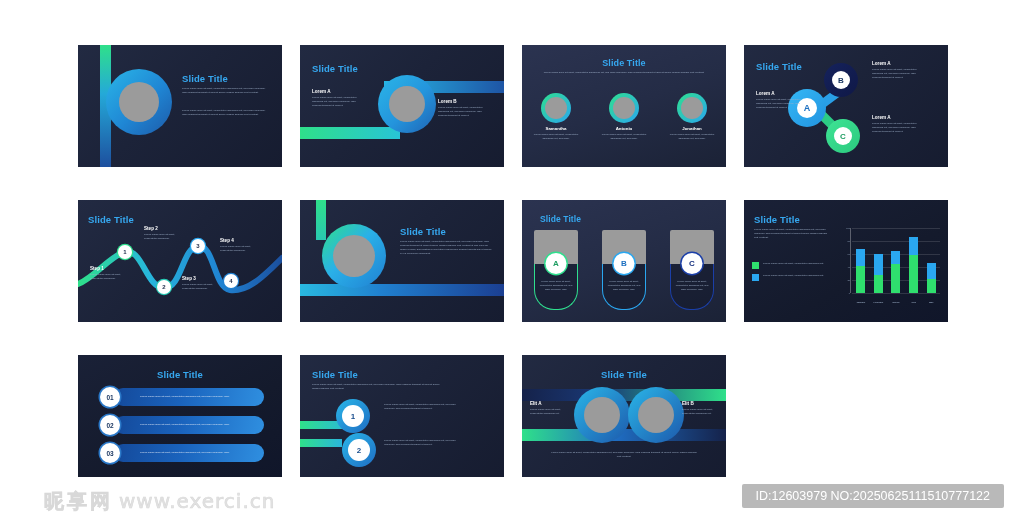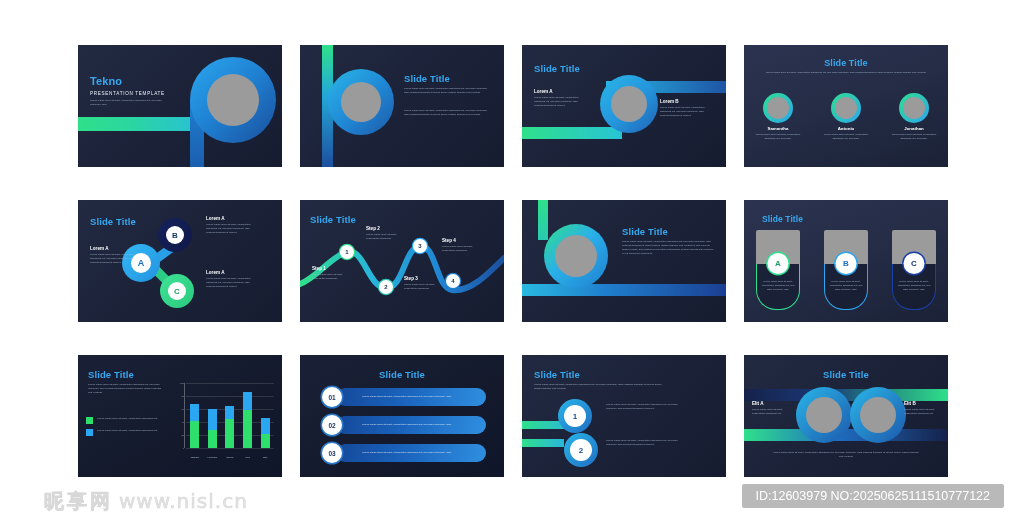--- a/index.html
+++ b/index.html
@@ -171,29 +171,20 @@
     background:#b9b9b9; color:#ffffff;
     font-size:12.5px; padding:5px 14px; border-radius:2px;
     white-space:nowrap; font-family:"Liberation Sans", sans-serif;
   }
 </style>
 </head>
 <body>
 
 <div class="grid">
 
-  <div class="slide">
-    <div class="s1-band"></div>
-    <div class="s1-stem"></div>
-    <div class="ring" style="left:112px;top:12px;width:86px;height:86px;background:linear-gradient(135deg,#2aa7f0 0%,#1f7fd0 50%,#1b4f9e 100%);z-index:4;"></div>
-    <div class="ring" style="left:129px;top:29px;width:52px;height:52px;background:#9b9b9b;z-index:5;"></div>
-    <div class="title bigtitle" style="left:12px;top:30px;font-size:11px;">Tekno</div>
-    <div style="position:absolute;left:12px;top:46px;color:#e8eef7;font-size:4.6px;letter-spacing:.7px;z-index:6;">PRESENTATION TEMPLATE</div>
-    <div class="lorem" style="left:12px;top:54px;width:76px;">Lorem ipsum dolor sit amet, consectetur adipiscing elit, sed diam nonummy nibh</div>
-  </div>
 
   <div class="slide">
     <div class="s2-stem"></div>
     <div class="ring" style="left:28px;top:24px;width:66px;height:66px;background:linear-gradient(135deg,#2ab6e8 0%,#1f86d4 55%,#1d5aa8 100%);z-index:4;"></div>
     <div class="ring" style="left:41px;top:37px;width:40px;height:40px;background:#9b9b9b;z-index:5;"></div>
     <div class="title bigtitle" style="left:104px;top:28px;">Slide Title</div>
     <div class="lorem" style="left:104px;top:42px;width:88px;">Lorem ipsum dolor sit amet, consectetur adipiscing elit, sed diam nonummy nibh euismod tincidunt ut laoreet dolore magna aliquam erat volutpat.</div>
     <div class="lorem" style="left:104px;top:64px;width:88px;">Lorem ipsum dolor sit amet, consectetur adipiscing elit, sed diam nonummy nibh euismod tincidunt ut laoreet dolore magna aliquam erat volutpat.</div>
   </div>
 
@@ -439,15 +430,15 @@
     <div class="heading" style="left:8px;top:46px;">Elit A</div>
     <div class="lorem" style="left:8px;top:53px;width:38px;">Lorem ipsum dolor sit amet, consectetur adipiscing elit.</div>
     <div class="heading" style="left:160px;top:46px;">Elit B</div>
     <div class="lorem" style="left:160px;top:53px;width:38px;">Lorem ipsum dolor sit amet, consectetur adipiscing elit.</div>
     <div class="lorem center" style="left:28px;right:28px;top:96px;">Lorem ipsum dolor sit amet, consectetur adipiscing elit, sed diam nonummy nibh euismod tincidunt ut laoreet dolore magna aliquam erat volutpat.</div>
   </div>
 
 </div>
 
 <div class="watermark">
-  <span class="wm-cn">昵享网</span><span>www.nisl.cn</span>
+  <span class="wm-cn">昵享网</span><span>www.exerci.cn</span>
 </div>
 <div class="idbar">ID:12603979 NO:20250625111510777122</div>
 
 </body></html>

